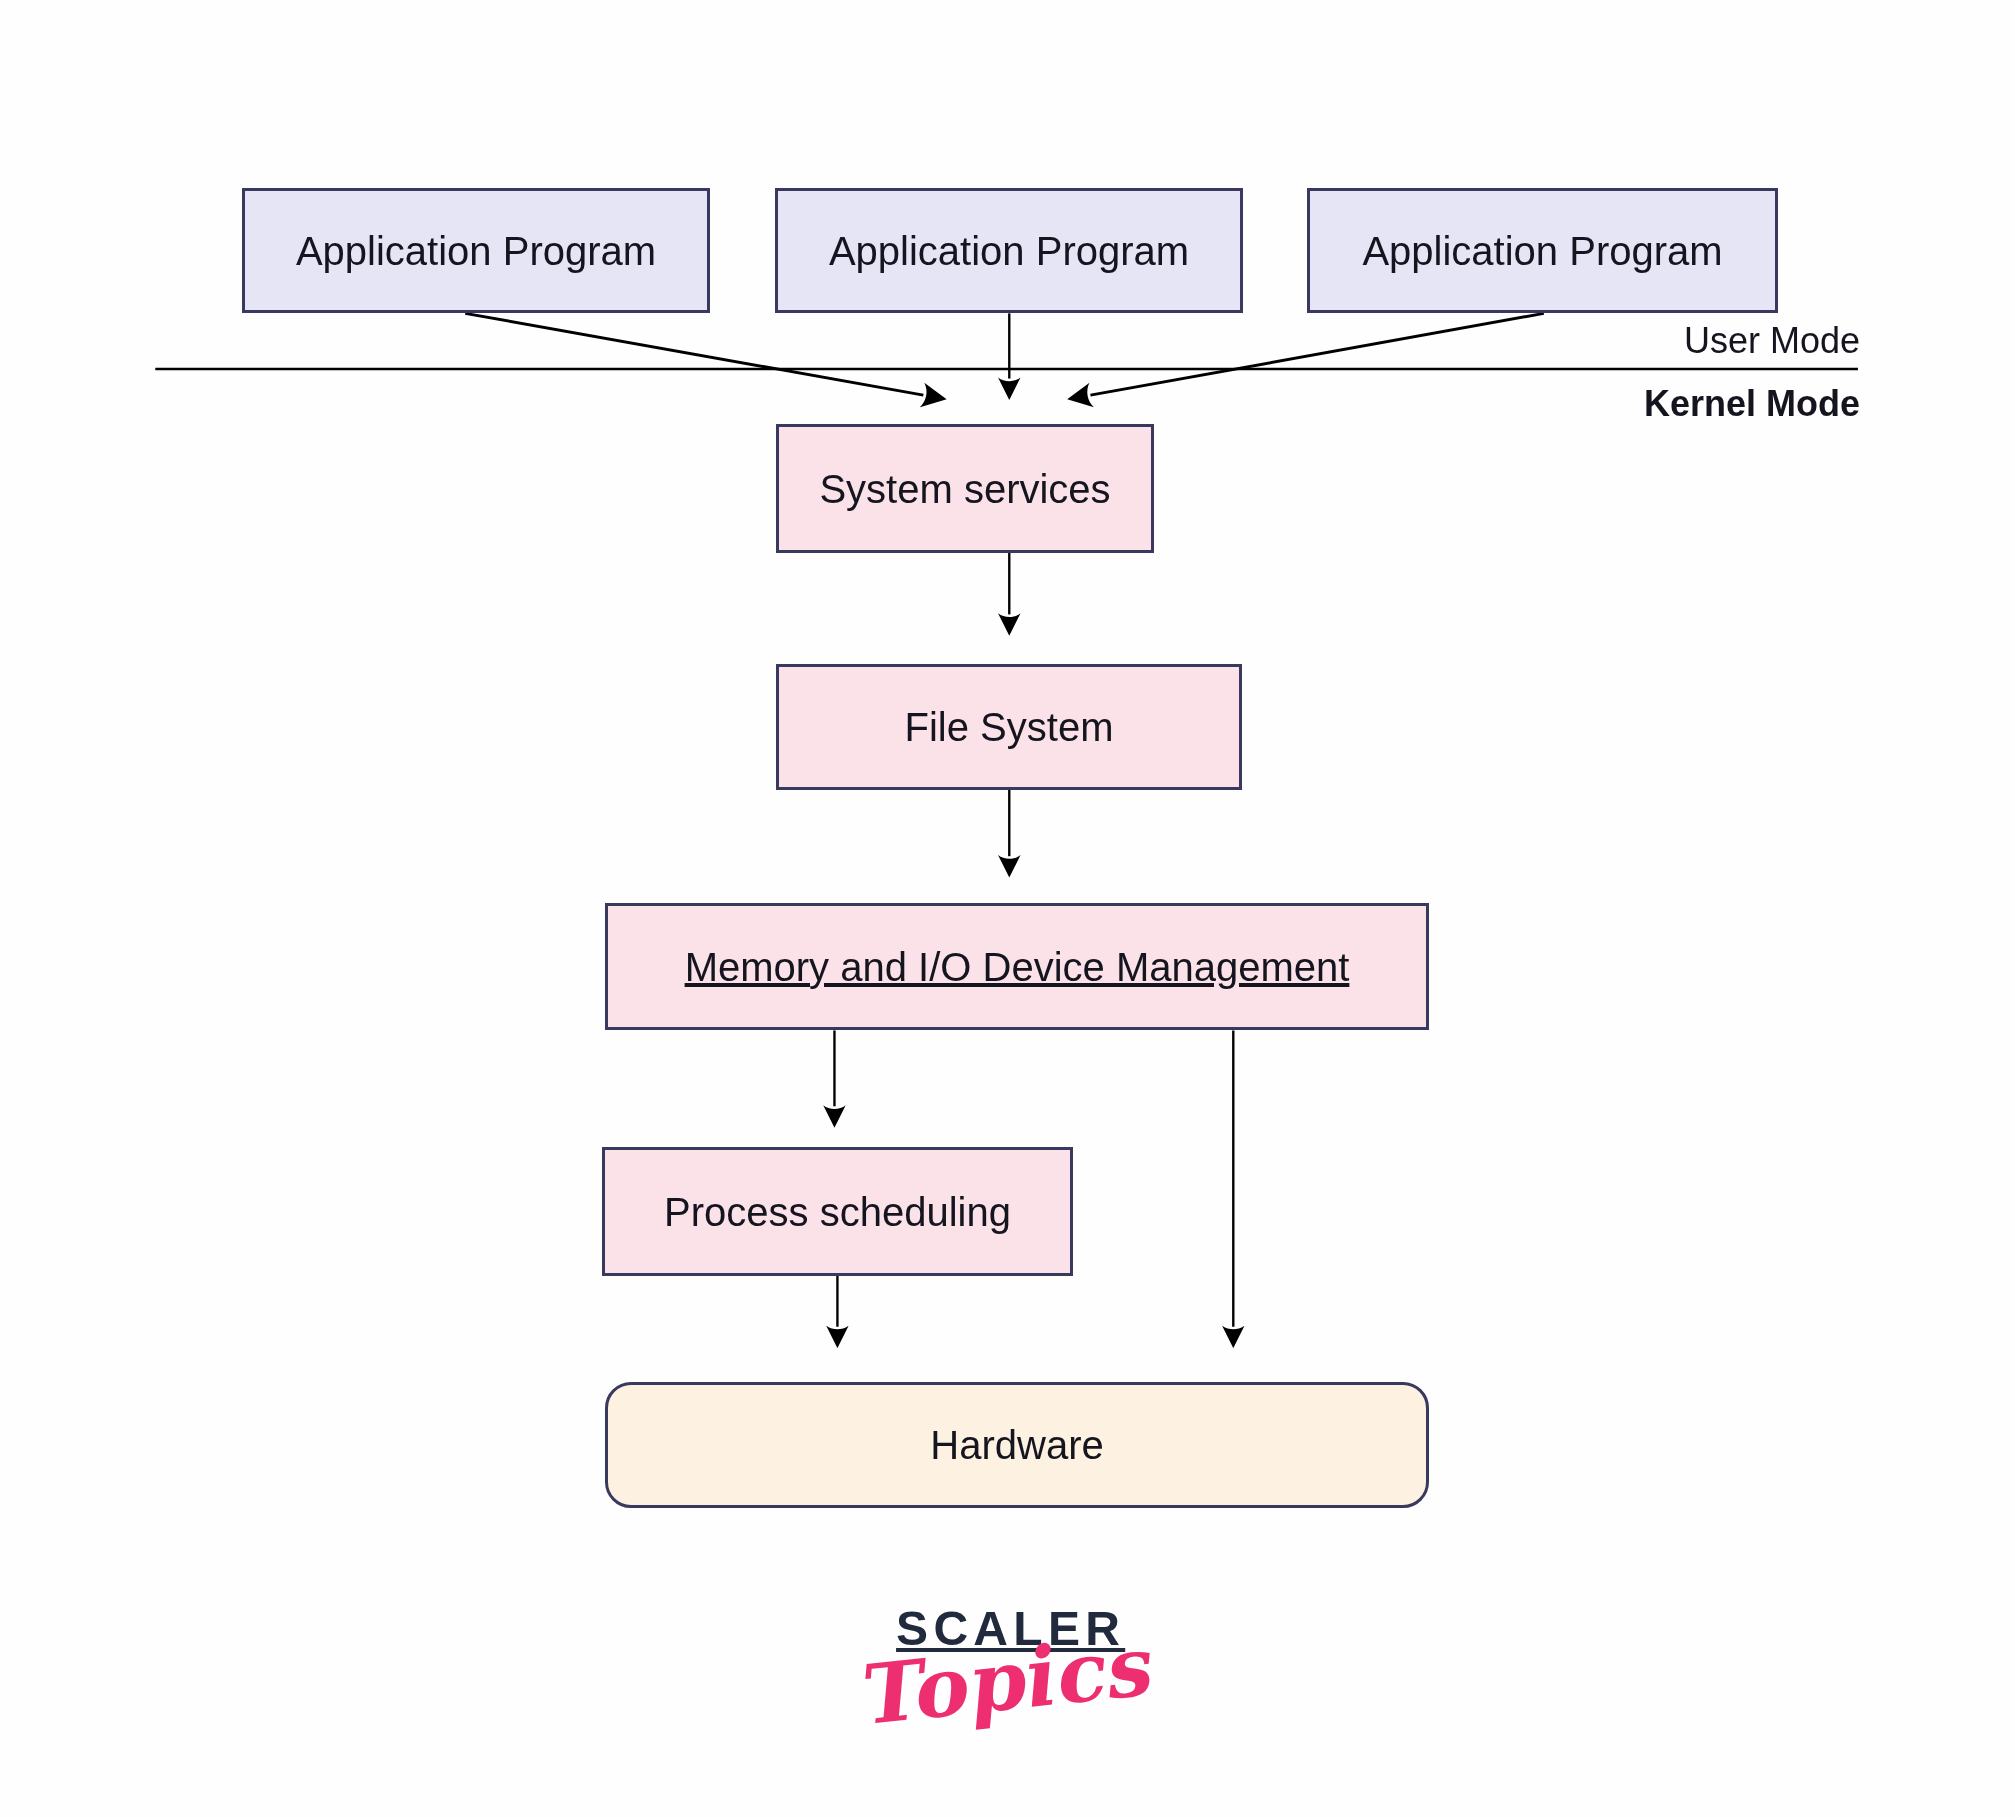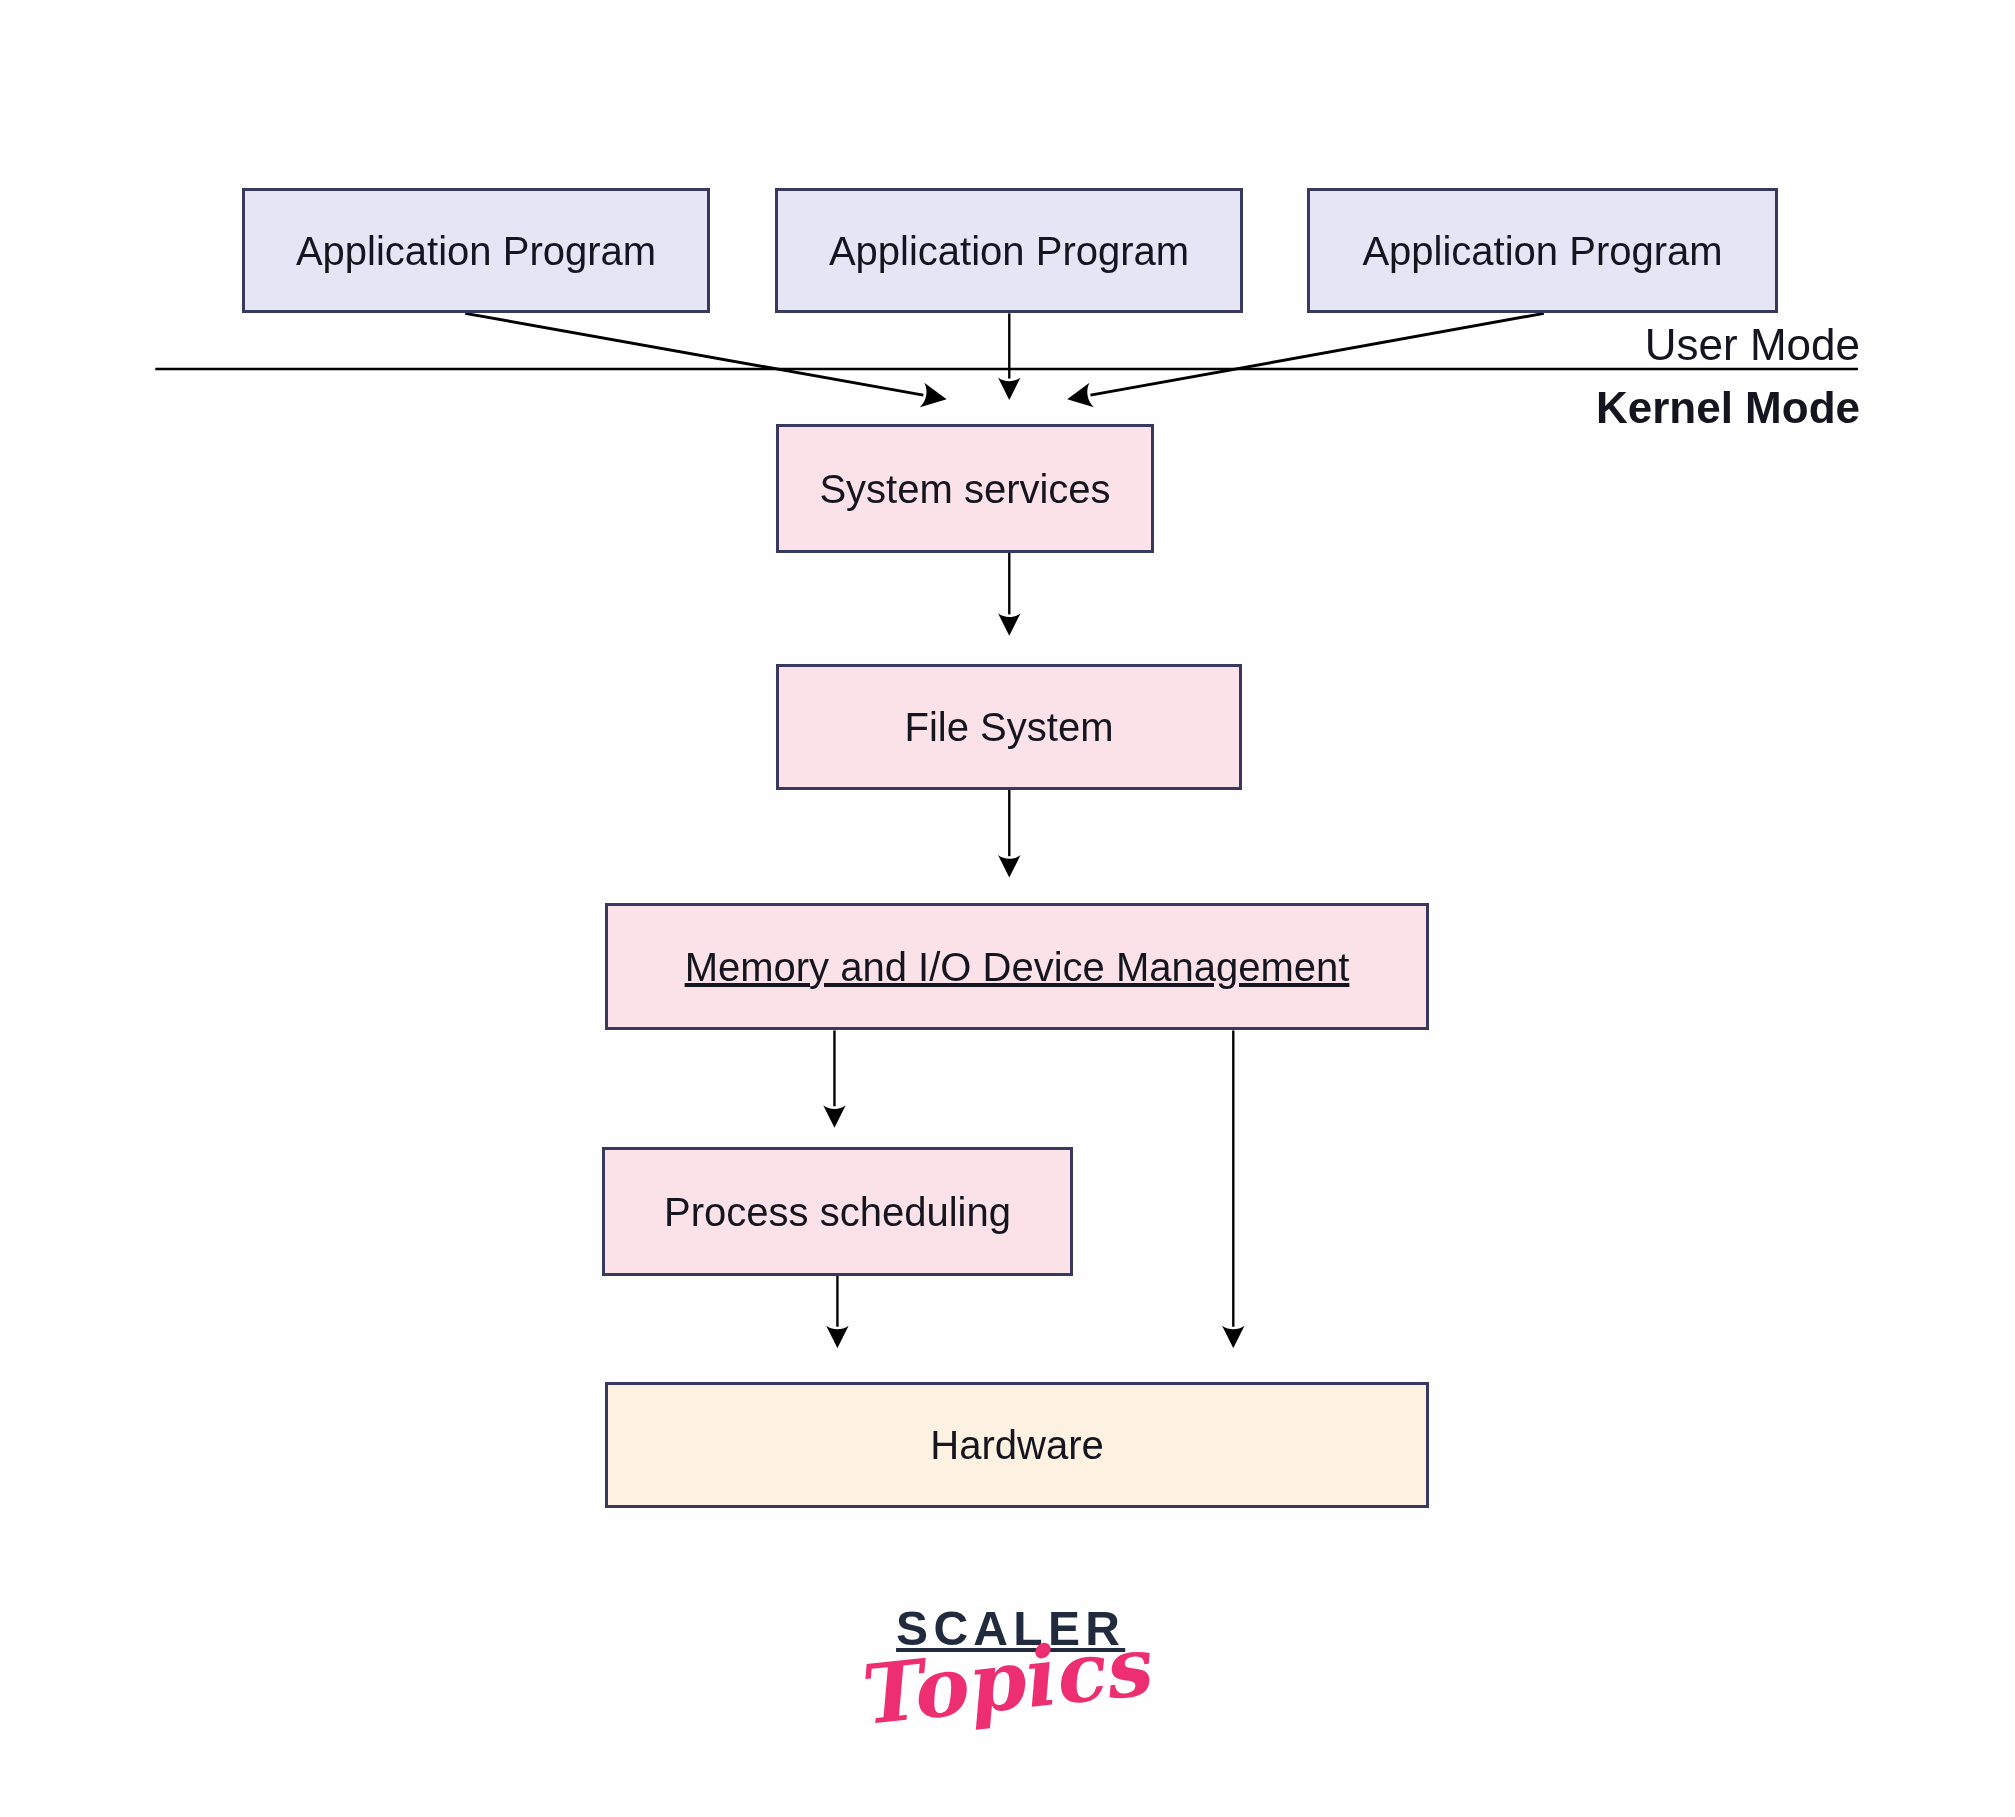--- a/index.html
+++ b/index.html
@@ -14,30 +14,30 @@
   html,body{margin:0;padding:0;background:#fefefe;}
   body{width:2015px;height:1817px;overflow:hidden;
        font-family:"Liberation Sans","DejaVu Sans",sans-serif;}
   #canvas{position:relative;width:2015px;height:1817px;background:#fefefe;margin-top:36px;}
   #connectors{position:absolute;left:0;top:0;width:2015px;height:1817px;}
   .box{position:absolute;box-sizing:border-box;border:3px solid var(--border);
        display:flex;align-items:center;justify-content:center;
        color:var(--ink);font-size:40px;line-height:1.2;text-align:center;}
   .app-fill{background:var(--app-fill);}
   .kern-fill{background:var(--kern-fill);}
-  .hw-fill{background:var(--hw-fill);}
+  .hw-fill{background:var(--hw-fill);border-radius:26px;}
   #b-app1{left:242px;top:152px;width:468px;height:125px;}
   #b-app2{left:775px;top:152px;width:468px;height:125px;}
   #b-app3{left:1307px;top:152px;width:471px;height:125px;}
   #b-ss  {left:776px;top:388px;width:378px;height:129px;}
   #b-fs  {left:776px;top:628px;width:466px;height:126px;}
   #b-mem {left:605px;top:867px;width:824px;height:127px;text-decoration:underline;}
   #b-ps  {left:602px;top:1111px;width:471px;height:129px;}
   #b-hw  {left:605px;top:1346px;width:824px;height:126px;}
-  .mode-label{position:absolute;color:var(--ink);font-size:44px;line-height:1;
+  .mode-label{position:absolute;color:var(--ink);font-size:36px;line-height:1;
               white-space:nowrap;}
   #user-mode{right:155px;top:287px;}
   #kernel-mode{right:155px;top:350px;font-weight:bold;}
   #logo{position:absolute;left:833px;top:1565px;width:350px;}
   #logo-scaler{position:absolute;left:0;top:0;width:350px;text-align:center;
                font-weight:700;font-size:48px;letter-spacing:5.3px;text-indent:5.3px;
                color:var(--logo-navy);text-decoration:underline;}
   #logo-topics{position:absolute;left:0;top:31px;width:350px;text-align:center;
                font-family:"DejaVu Serif","Liberation Serif",serif;
                font-style:italic;font-weight:bold;font-size:82px;

